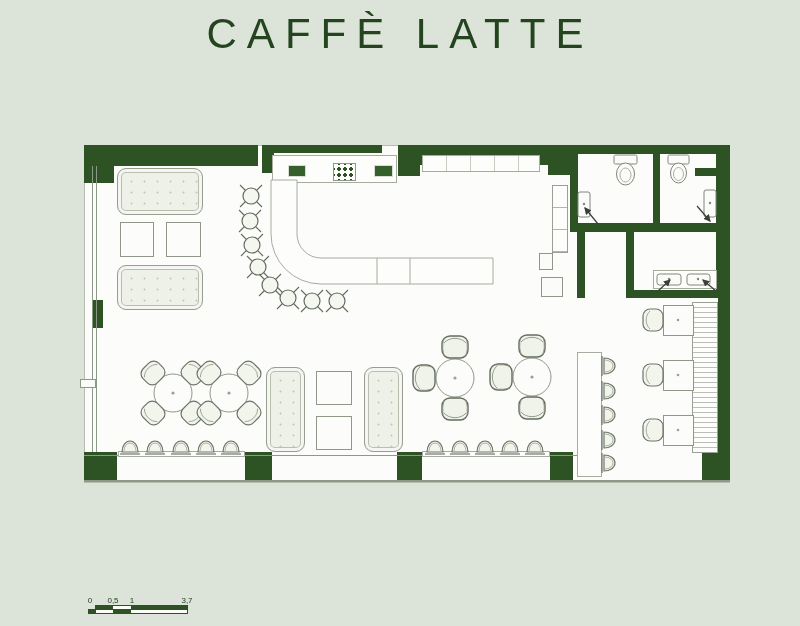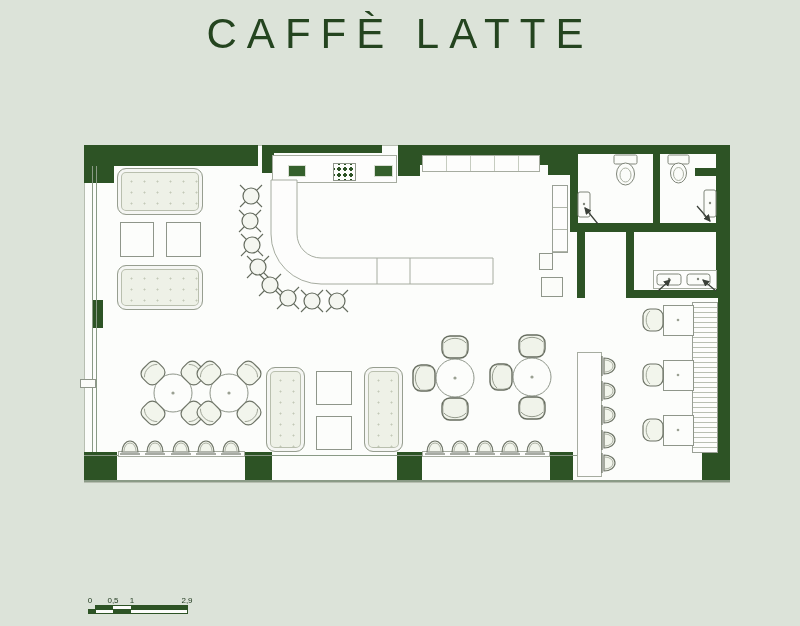--- a/index.html
+++ b/index.html
@@ -229,19 +229,19 @@
   <line x1="598" y1="224" x2="585" y2="208" stroke="#3a3f38" stroke-width="1.2" marker-end="url(#ah)"></line>
   <line x1="697" y1="206" x2="710" y2="221" stroke="#3a3f38" stroke-width="1.2" marker-end="url(#ah)"></line>
   <line x1="658" y1="291" x2="670" y2="280" stroke="#3a3f38" stroke-width="1.2" marker-end="url(#ah)"></line>
   <line x1="716" y1="291" x2="703" y2="280" stroke="#3a3f38" stroke-width="1.2" marker-end="url(#ah)"></line>
 </svg>
 
 <div style="position:absolute;left:0;top:0;">
   <span class="scalebar-label" style="left:90px;top:596px;">0</span>
   <span class="scalebar-label" style="left:113px;top:596px;">0,5</span>
   <span class="scalebar-label" style="left:132px;top:596px;">1</span>
-  <span class="scalebar-label" style="left:187px;top:596px;">2,9</span>
+  <span class="scalebar-label" style="left:187px;top:596px;">3,7</span>
   <div class="sb-seg" style="left:95px;top:605px;width:93px;height:9px;border:1px solid #2d5325;background:#fcfdfb;"></div>
   <div class="sb-seg" style="left:95px;top:605px;width:18px;height:5px;background:#2d5325;"></div>
   <div class="sb-seg" style="left:131px;top:605px;width:57px;height:5px;background:#2d5325;"></div>
   <div class="sb-seg" style="left:113px;top:609px;width:18px;height:5px;background:#2d5325;"></div>
   <div class="sb-seg" style="left:88px;top:609px;width:7px;height:5px;background:#2d5325;"></div>
 </div>
 
 </body></html>

